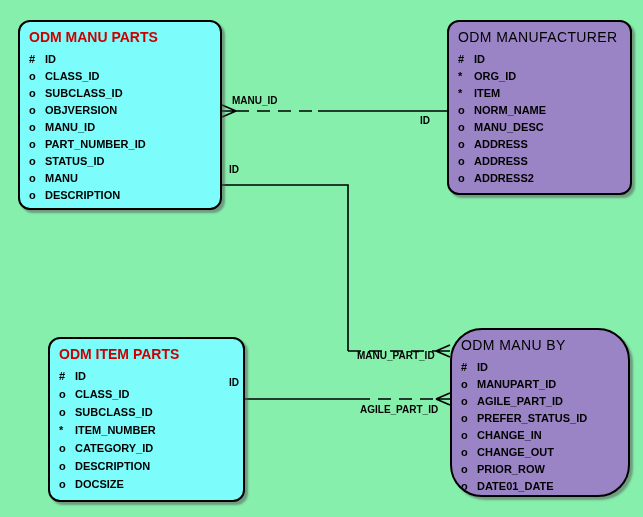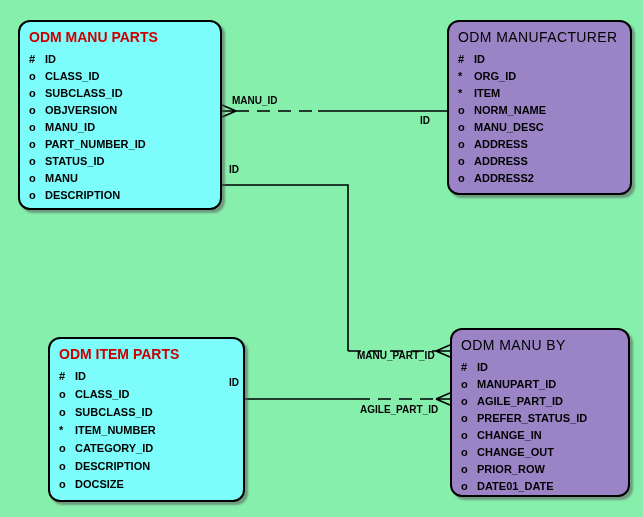--- a/index.html
+++ b/index.html
@@ -212,21 +212,21 @@
           <span>DESCRIPTION</span>
         </div>
         <div class="frow">
           <span class="fmark">o</span>
           <span>DOCSIZE</span>
         </div>
       </div>
     <div class="more">...</div>
   </div>
 
-  <div class="entity" id="e3" style="background: rgb(154, 132, 198);">
+  <div class="entity" id="e3" style="background: rgb(154, 132, 198); border-radius: 32px;">
     <div class="title" style="color: rgb(0, 0, 0); font-weight: normal; letter-spacing: 0.4px;">ODM MANU BY</div>
     <div class="fields">
         <div class="frow">
           <span class="fmark">#</span>
           <span>ID</span>
         </div>
         <div class="frow">
           <span class="fmark">o</span>
           <span>MANUPART_ID</span>
         </div>

